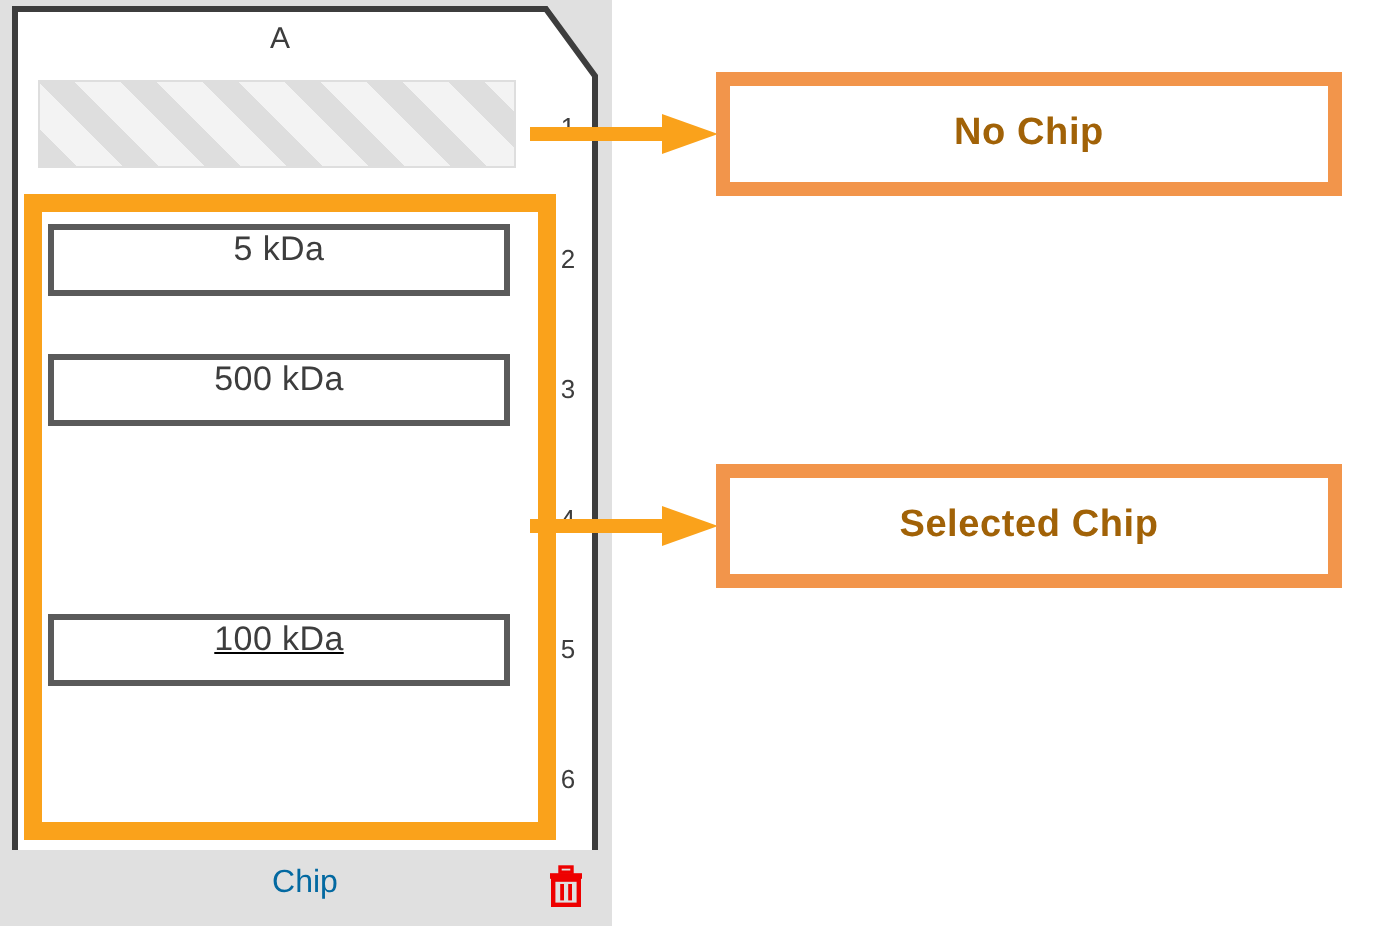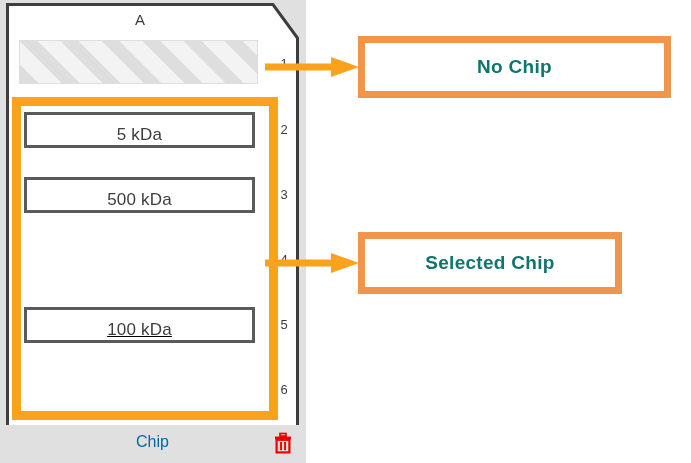--- a/index.html
+++ b/index.html
@@ -98,21 +98,21 @@
   
   .chip-row {
     position: absolute;
     left: 24px;
     width: 231px;
     height: 36px;
     border: 3px solid #5a5a5a;
     box-sizing: border-box;
     background: #ffffff;
     display: flex;
-    align-items: flex-end;
+    align-items: flex-start;
     justify-content: center;
   }
   .chip-row-label {
     font-size: 17px;
     color: #3d3d3d;
     letter-spacing: 0.2px;
   }
 
   
   .row-index {
@@ -159,25 +159,25 @@
     box-sizing: border-box;
     background: #ffffff;
     border: 7px solid #f2954b;
     display: flex;
     align-items: center;
     justify-content: center;
   }
   .callout-label {
     font-size: 19px;
     font-weight: bold;
-    color: #0f766e;
+    color: #a16207;
     letter-spacing: 0.3px;
   }
   #callout-no-chip   { left: 358px; top: 36px;  width: 313px; height: 62px; }
-  #callout-selected  { left: 358px; top: 232px; width: 264px; height: 62px; }
+  #callout-selected  { left: 358px; top: 232px; width: 313px; height: 62px; }
 
   
   .arrow {
     position: absolute;
     height: 22px;
     pointer-events: none;
   }
   .arrow svg { display: block; }
   #arrow-no-chip  { left: 265px; top: 56px;  width: 96px; }
   #arrow-selected { left: 265px; top: 252px; width: 96px; }

